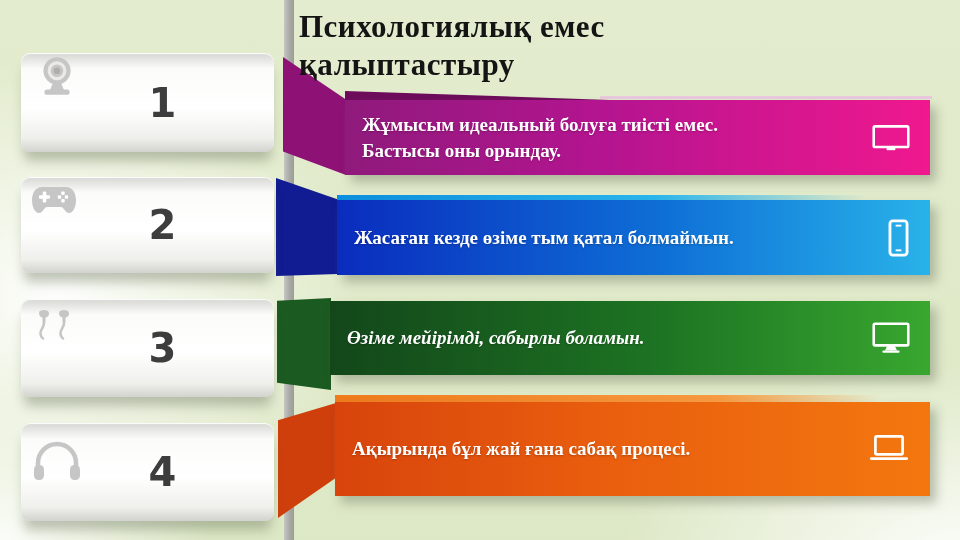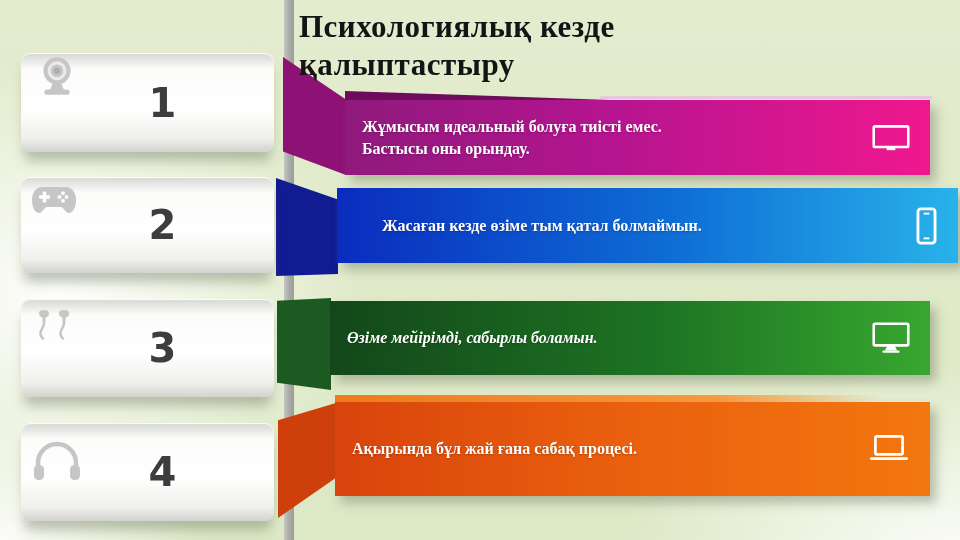--- a/index.html
+++ b/index.html
@@ -66,43 +66,43 @@
   .roof-2{left:337px;top:195px;width:530px;height:5px;
           background:linear-gradient(90deg,#0b8fe0,#2ab6ee 60%,rgba(42,182,238,0));}
   .roof-4{left:335px;top:395px;width:545px;height:7px;
           background:linear-gradient(90deg,#ef7b1c,#f79a40 70%,rgba(247,154,64,0));}
   .banner{
     position:absolute;z-index:3;display:flex;align-items:center;
     box-shadow:6px 7px 10px rgba(112,122,100,.45);
   }
   .banner-1{left:345px;top:100px;width:585px;height:75px;
             background:linear-gradient(90deg,#8f1a7c 0%,#b51490 45%,#f0188e 100%);}
-  .banner-2{left:337px;top:188px;width:593px;height:75px;
-            background:linear-gradient(90deg,#0a2cbe 0%,#0e6fd6 55%,#29b2e9 100%);padding-left:28px;}
+  .banner-2{left:337px;top:200px;width:593px;height:75px;
+            background:linear-gradient(90deg,#0a2cbe 0%,#0e6fd6 55%,#29b2e9 100%);}
   .banner-3{left:330px;top:301px;width:600px;height:74px;
             background:linear-gradient(90deg,#13471a 0%,#1d7423 55%,#38a72f 100%);font-style:italic;}
   .banner-4{left:335px;top:402px;width:595px;height:94px;
             background:linear-gradient(90deg,#d8440c 0%,#e95e0e 45%,#f3770f 100%);}
   .banner .btext{
-    color:#ffffff;font-weight:bold;font-size:16px;line-height:1.32;
+    color:#ffffff;font-weight:bold;font-size:19px;line-height:1.32;
     padding-left:17px;padding-right:80px;
     text-shadow:0 1px 2px rgba(0,0,0,.25);
   }
   .banner .btext span{display:block;}
   .banner .bicon{position:absolute;right:20px;top:50%;transform:translateY(-50%);line-height:0;}
 </style>
 </head>
 <body>
 
 <div class="slide">
 
   <div class="vbar"></div>
 
   <div class="title">
-    <span>Психологиялық кезде</span>
+    <span>Психологиялық емес</span>
     <span>қалыптастыру</span>
   </div>
 
   <div class="card card-1">
     <span class="cicon">
       <svg width="42" height="44" viewBox="0 0 40 42">
         <circle cx="20" cy="16" r="13" fill="#c6c6c6"></circle>
         <circle cx="20" cy="16" r="7.5" fill="none" stroke="#eceae8" stroke-width="3"></circle>
         <circle cx="20" cy="16" r="3.2" fill="#aeaeac"></circle>
         <path d="M16 28 h8 l3 7 h-14 z" fill="#c6c6c6"></path>

